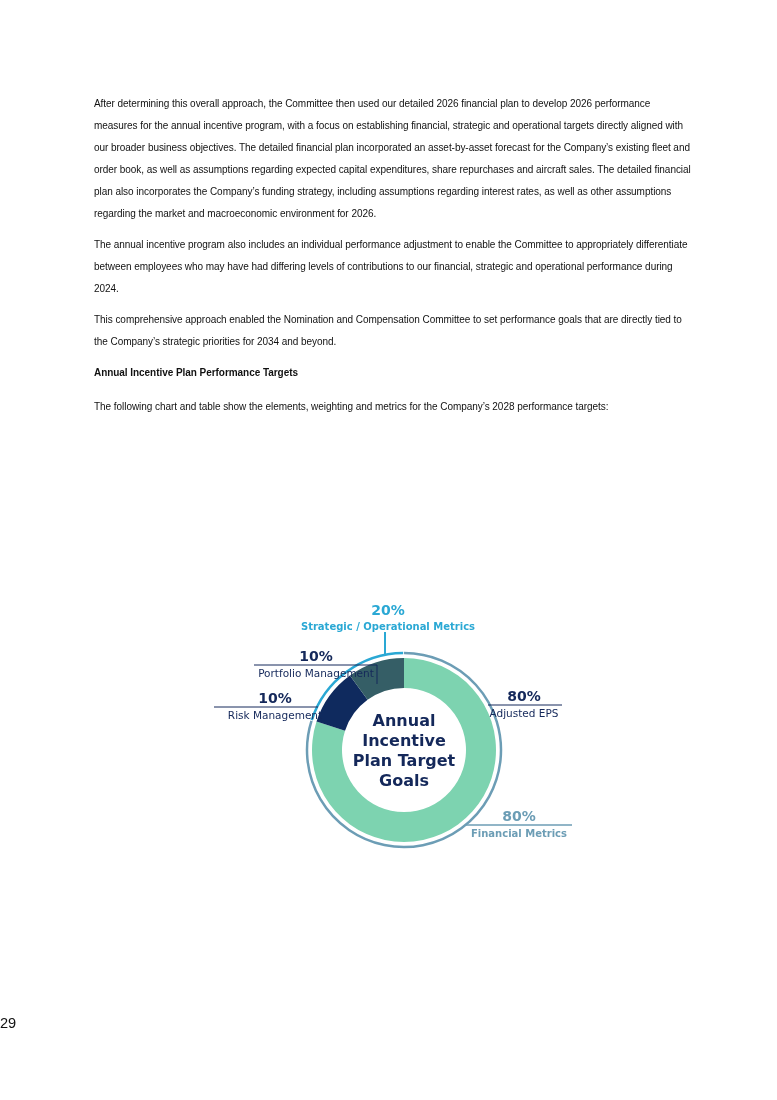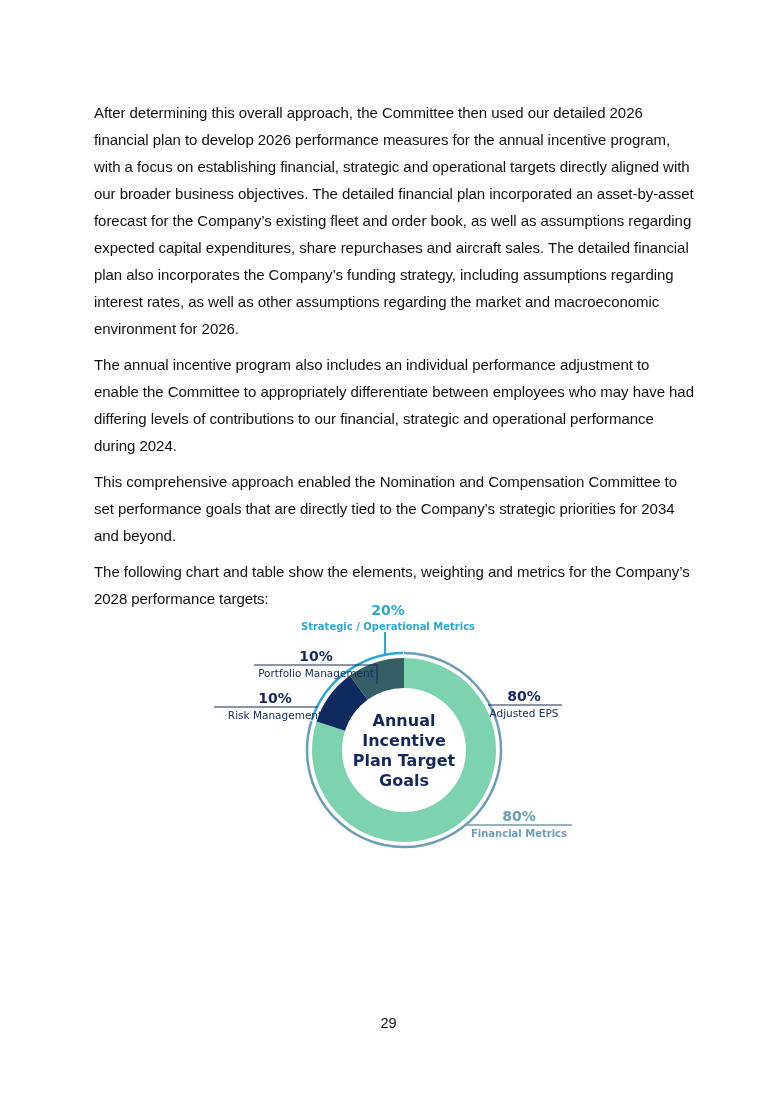--- a/index.html
+++ b/index.html
@@ -1,36 +1,37 @@
 <!DOCTYPE html>
 <html><head>
 <meta charset="utf-8">
 <style>
   html, body { margin: 0; padding: 0; background: #ffffff; }
   body { width: 777px; height: 1100px; position: relative; overflow: hidden;
          font-family: "Liberation Sans", "DejaVu Sans", sans-serif; color: #111; }
   .page { position: absolute; left: 0; top: 0; width: 777px; height: 1100px; }
-  .text { position: absolute; left: 94px; width: 600px; font-size: 15px; line-height: 27px; letter-spacing: -0.05px; margin-top: 6px; }
+  .text { position: absolute; left: 94px; width: 600px; font-size: 10px; line-height: 22px; letter-spacing: -0.05px; }
   .para { margin: 0 0 9px 0; }
   .heading { font-weight: bold; margin: 4px 0 12px 0; }
-  .page-number { position: absolute; left: 0; width: 777px; top: 1015px; text-align: center; font-size: 14.6px; }
+  .page-number { position: absolute; left: 0; width: 777px; top: 1015px; font-size: 14.6px; }
   #chart { position: absolute; left: 200px; top: 595px; }
   .lbl-pct { font-family: "DejaVu Sans", sans-serif; font-weight: bold; font-size: 14px; }
   .lbl-txt { font-family: "DejaVu Sans", sans-serif; font-size: 10.5px; }
   .lbl-txt-b { font-family: "DejaVu Sans", sans-serif; font-weight: bold; font-size: 10px; }
   .center-txt { font-family: "DejaVu Sans", sans-serif; font-weight: bold; font-size: 16px; fill: #14285a; }
 </style>
 </head>
 <body>
 
 <div class="page">
   <div class="text" style="top:93px;">
     <p class="para">After determining this overall approach, the Committee then used our detailed 2026 financial plan to develop 2026 performance measures for the annual incentive program, with a focus on establishing financial, strategic and operational targets directly aligned with our broader business objectives. The detailed financial plan incorporated an asset-by-asset forecast for the Company’s existing fleet and order book, as well as assumptions regarding expected capital expenditures, share repurchases and aircraft sales. The detailed financial plan also incorporates the Company’s funding strategy, including assumptions regarding interest rates, as well as other assumptions regarding the market and macroeconomic environment for 2026.</p>
     <p class="para">The annual incentive program also includes an individual performance adjustment to enable the Committee to appropriately differentiate between employees who may have had differing levels of contributions to our financial, strategic and operational performance during 2024.</p>
     <p class="para">This comprehensive approach enabled the Nomination and Compensation Committee to set performance goals that are directly tied to the Company’s strategic priorities for 2034 and beyond.</p>
+    <p class="para heading">Annual Incentive Plan Performance Targets</p>
     <p class="para">The following chart and table show the elements, weighting and metrics for the Company’s 2028 performance targets:</p>
   </div>
 
   <svg id="chart" width="380" height="260" viewBox="0 0 380 260">
     <g id="slices">
         <path d="M204,63 A92,92 0 1 1 116.50280050084588,126.57043651750482 L145.03449598970047,135.84094634875325 A62,62 0 1 0 204,93 Z" fill="#7dd3b0"></path>
         <path d="M116.50280050084588,126.57043651750482 A92,92 0 0 1 149.92375678909247,80.57043651750485 L167.55731435786666,104.84094634875326 A62,62 0 0 0 145.03449598970047,135.84094634875325 Z" fill="#0f2a5e"></path>
         <path d="M149.92375678909247,80.57043651750485 A92,92 0 0 1 203.99999999999997,63 L204,93 A62,62 0 0 0 167.55731435786666,104.84094634875326 Z" fill="#355e66"></path>
       </g>
     <g id="group-arcs">

